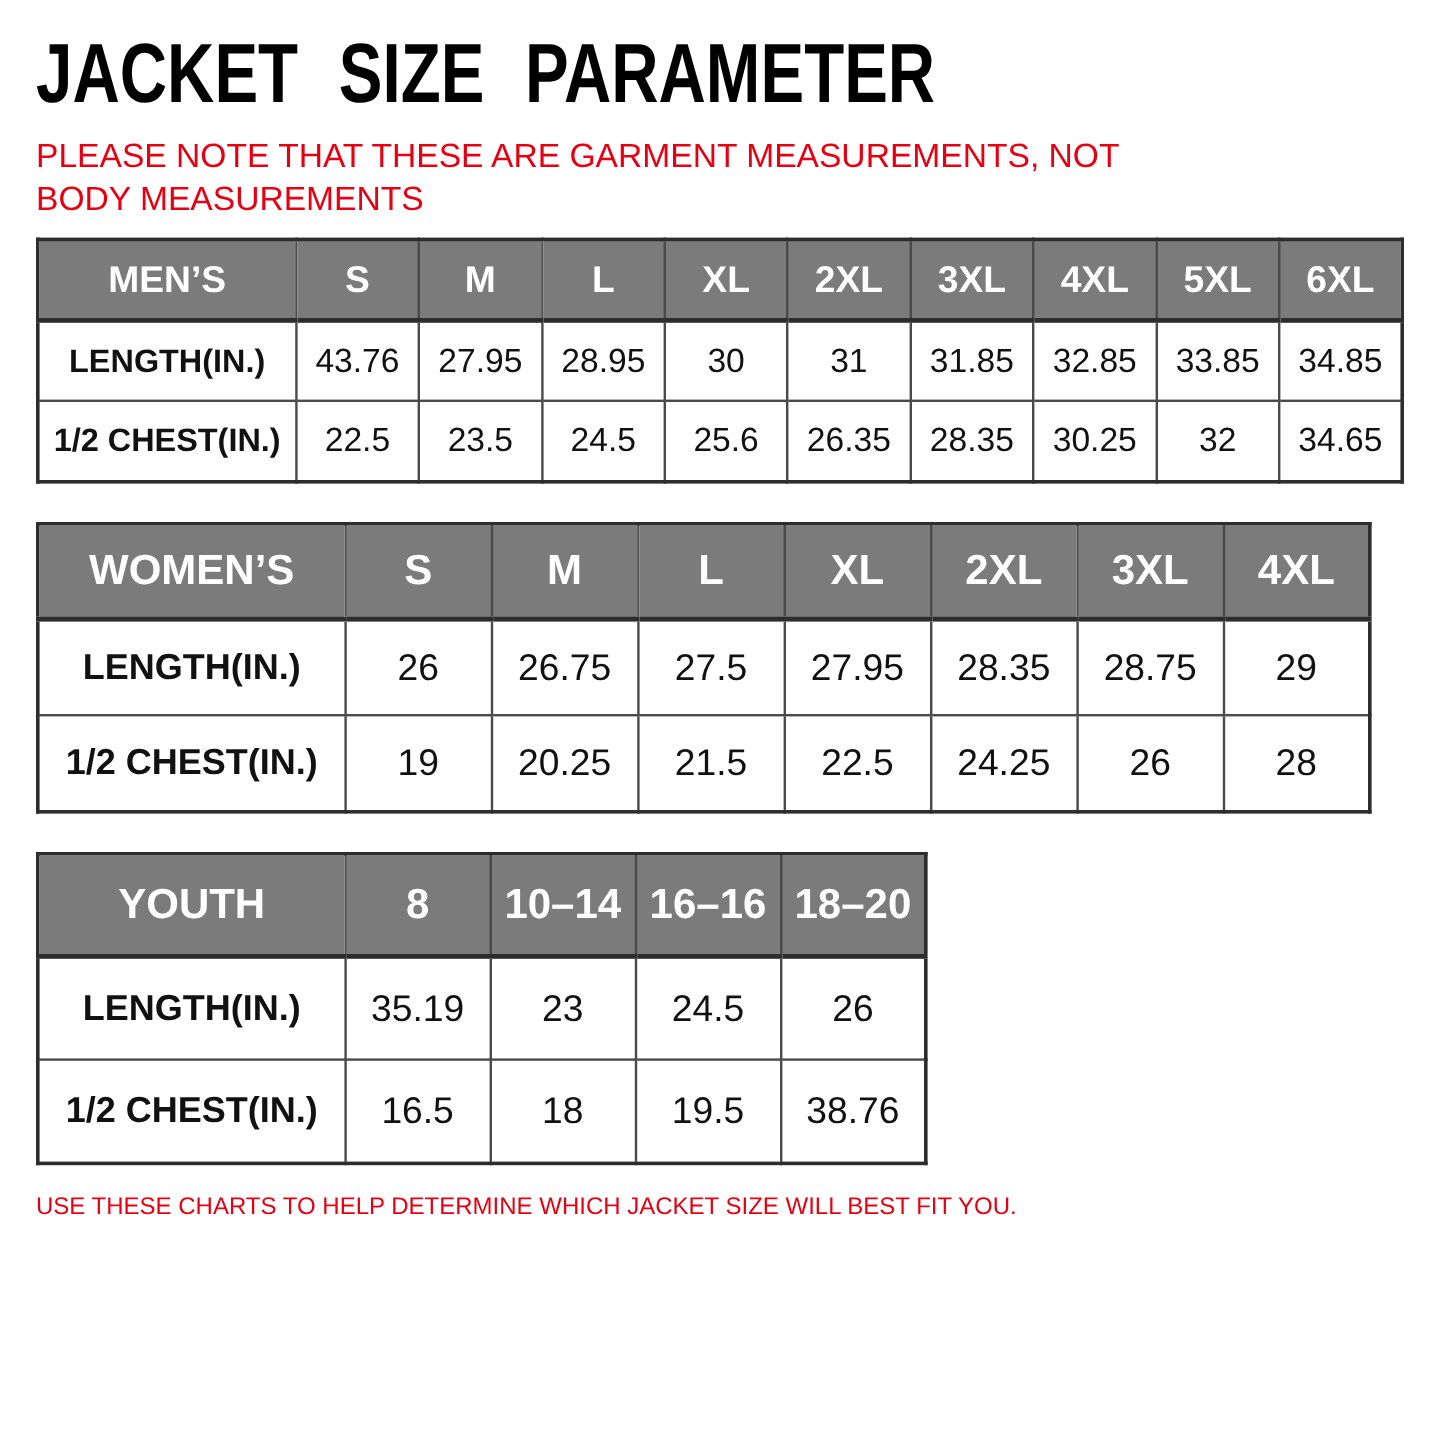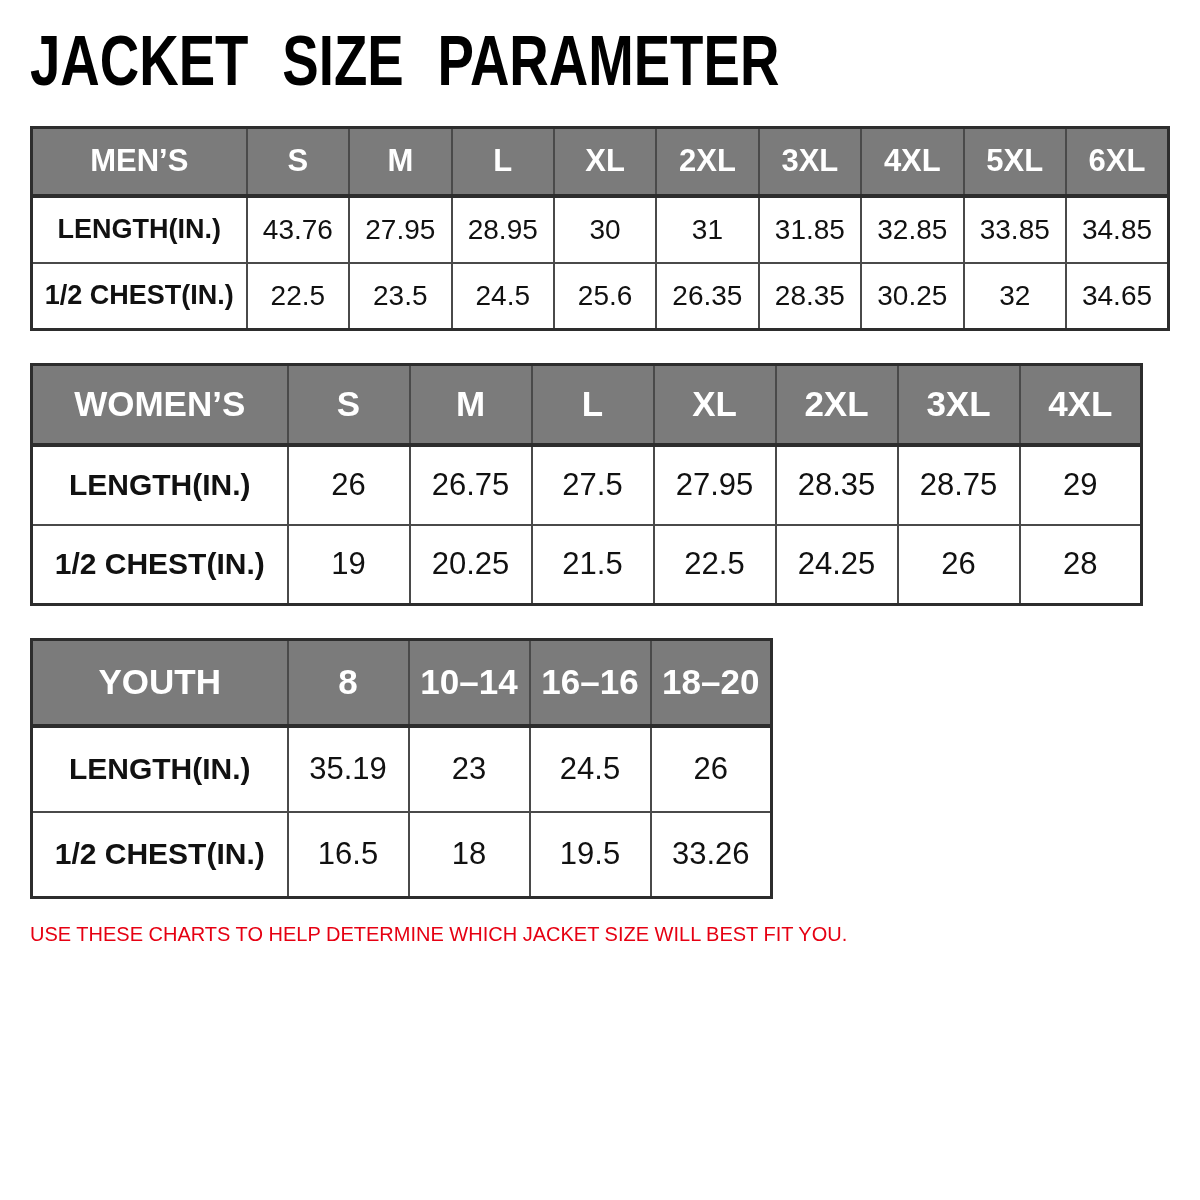--- a/index.html
+++ b/index.html
@@ -26,21 +26,21 @@
     margin-top: 16px;
     max-width: 930px;
     font-size: 28px;
     line-height: 1.28;
     color: #e60012;
     font-weight: normal;
   }
 
   
   .tbl { margin-top: 32px; }
-  .tbl:first-of-type { margin-top: 30px; }
+  .tbl:first-of-type { margin-top: 14px; }
   table.size-grid {
     border-collapse: collapse;
     table-layout: fixed;
     border: 3px solid #2d2d2d;
   }
   table.size-grid th, table.size-grid td {
     border: 2px solid #4a4a4a;
     text-align: center;
     vertical-align: middle;
     color: #111;
@@ -92,20 +92,21 @@
     white-space: nowrap;
   }
 </style>
 </head>
 <body>
 
 <div class="page">
 
   <h1 class="page-title">JACKET SIZE PARAMETER</h1>
 
+  <p class="measurement-note">PLEASE NOTE THAT THESE ARE GARMENT MEASUREMENTS, NOT BODY MEASUREMENTS</p>
 
   <div class="tbl mens">
       <table class="size-grid">
         <colgroup>
           <col class="c-label">
           <col class="c-size">
           <col class="c-size">
           <col class="c-size">
           <col class="c-size">
           <col class="c-size">
@@ -230,21 +231,21 @@
             <td>35.19</td>
             <td>23</td>
             <td>24.5</td>
             <td>26</td>
           </tr>
           <tr>
             <td class="row-label">1/2 CHEST(IN.)</td>
             <td>16.5</td>
             <td>18</td>
             <td>19.5</td>
-            <td>33.26</td>
+            <td>38.76</td>
           </tr>
         </tbody>
       </table>
     </div>
 
 
   <p class="usage-note">USE THESE CHARTS TO HELP DETERMINE WHICH JACKET SIZE WILL BEST FIT YOU.</p>
 
 </div>
 

